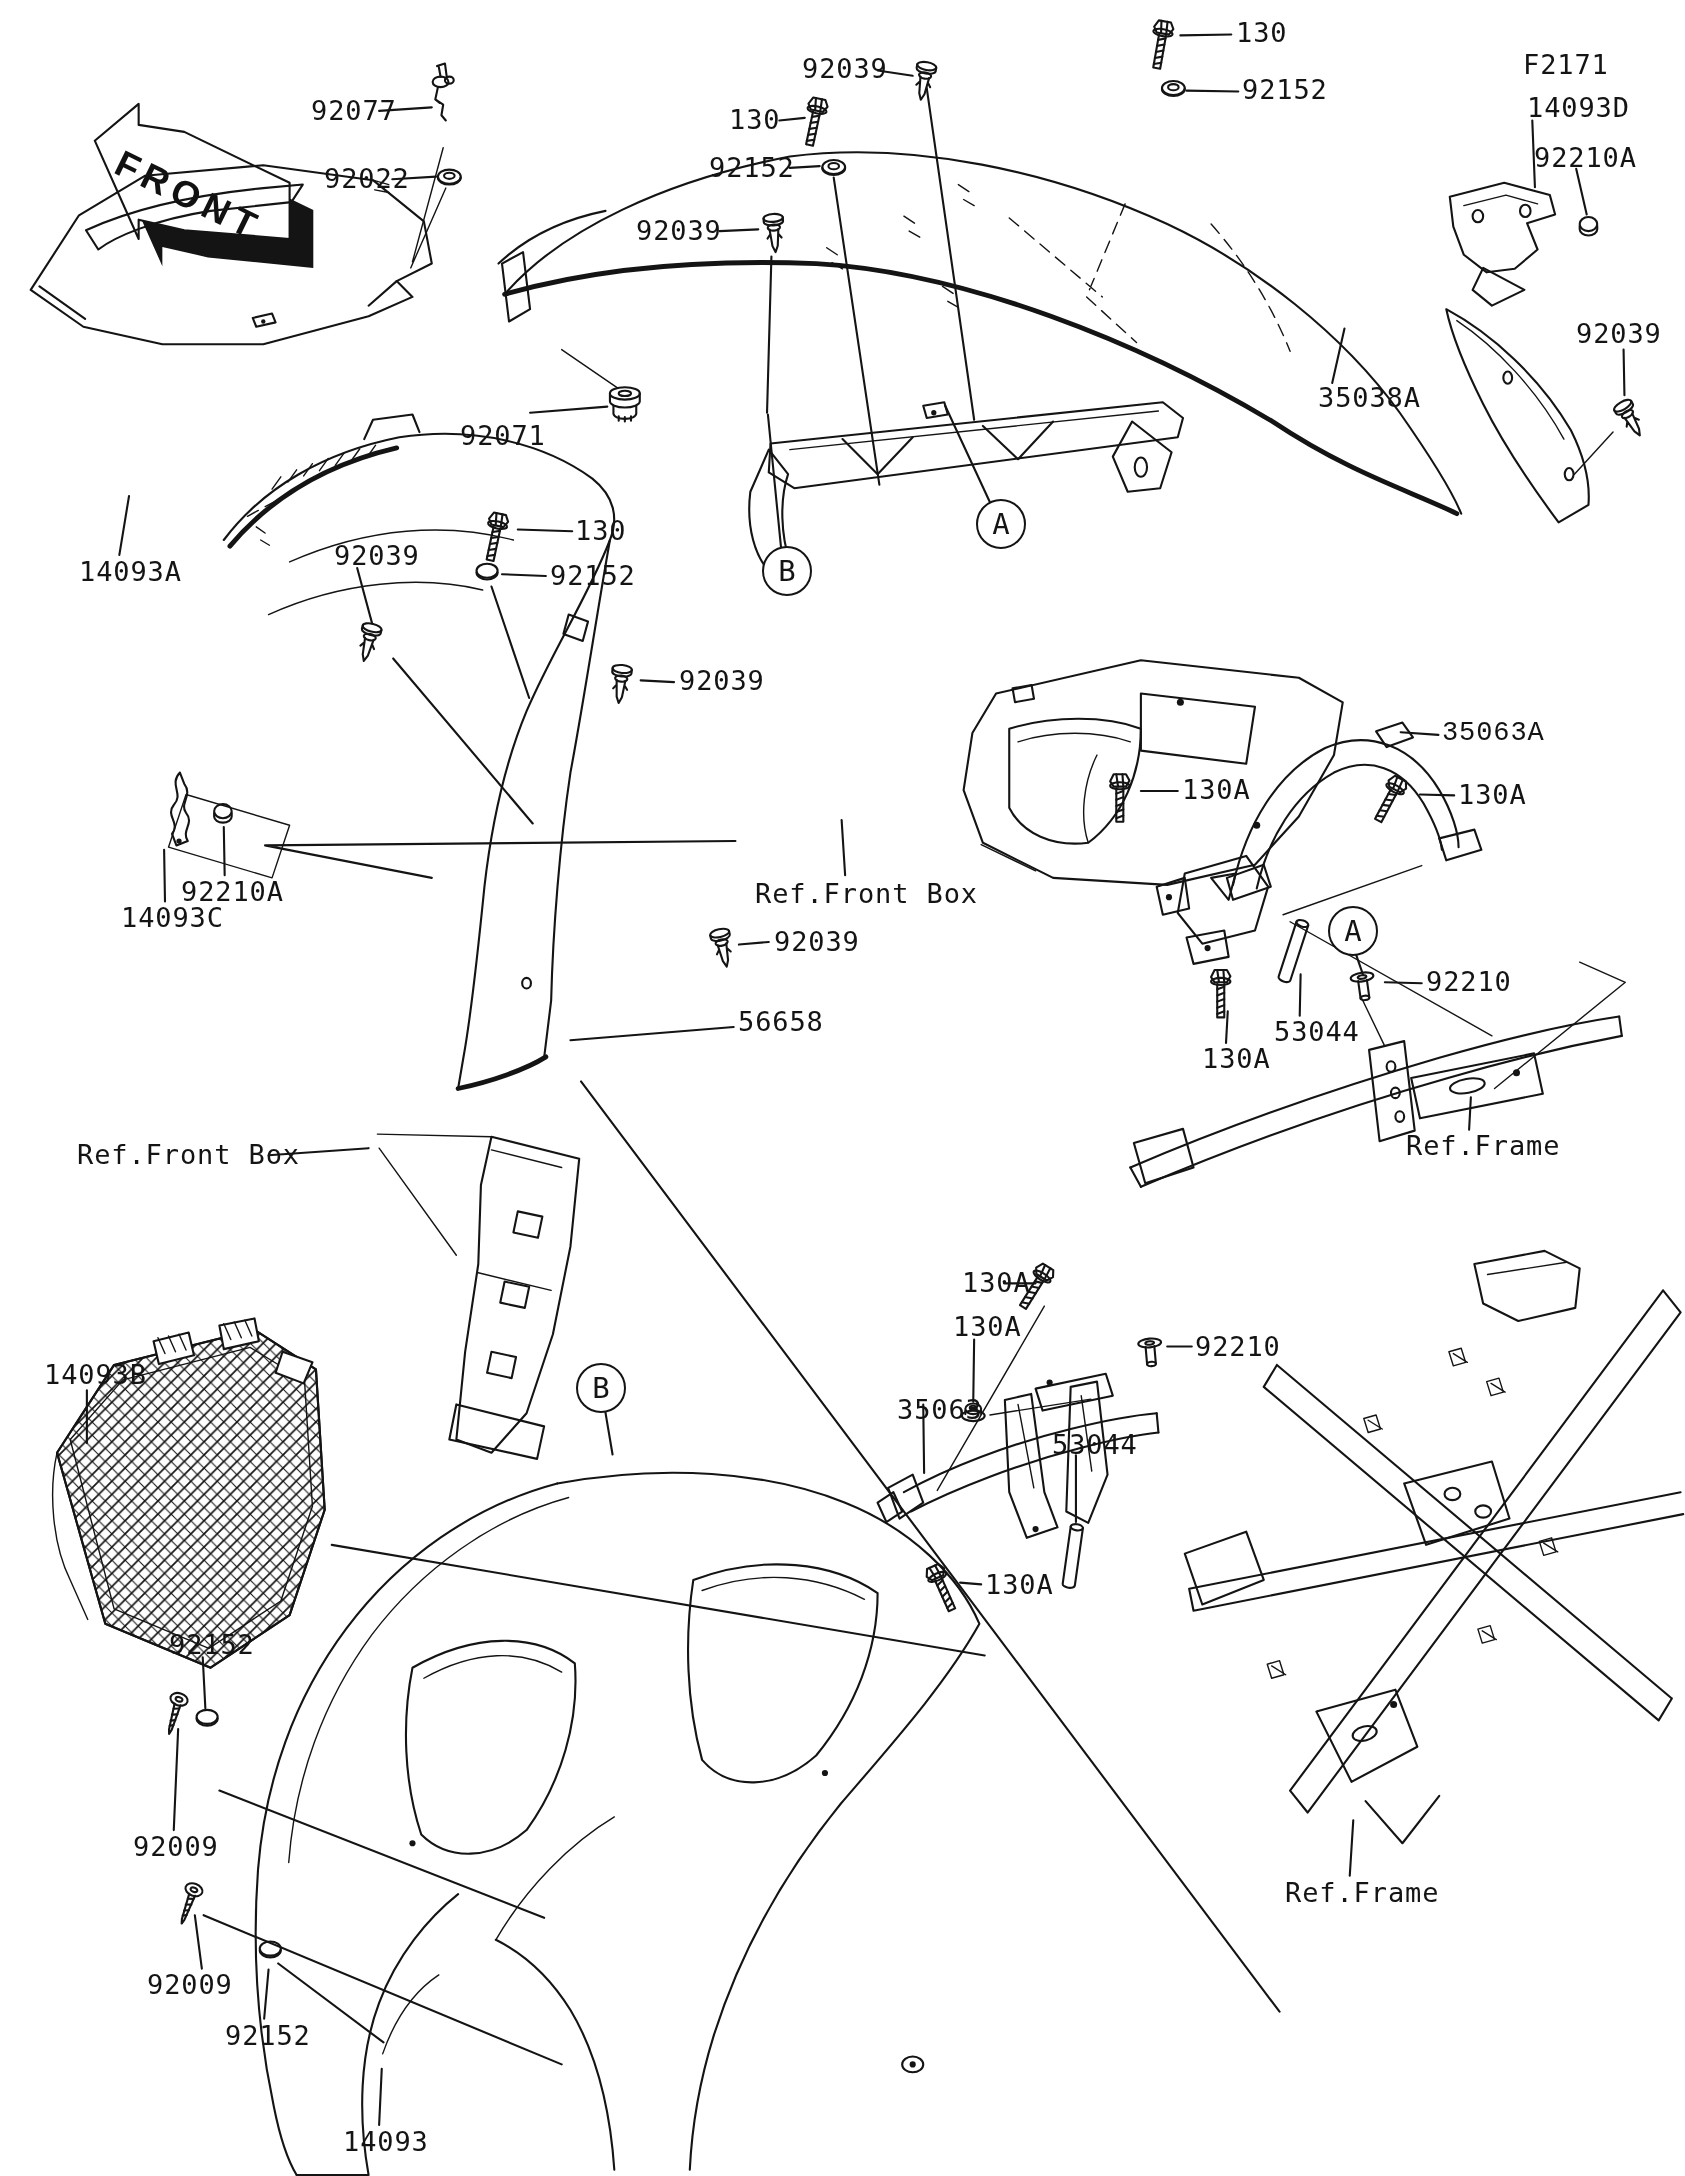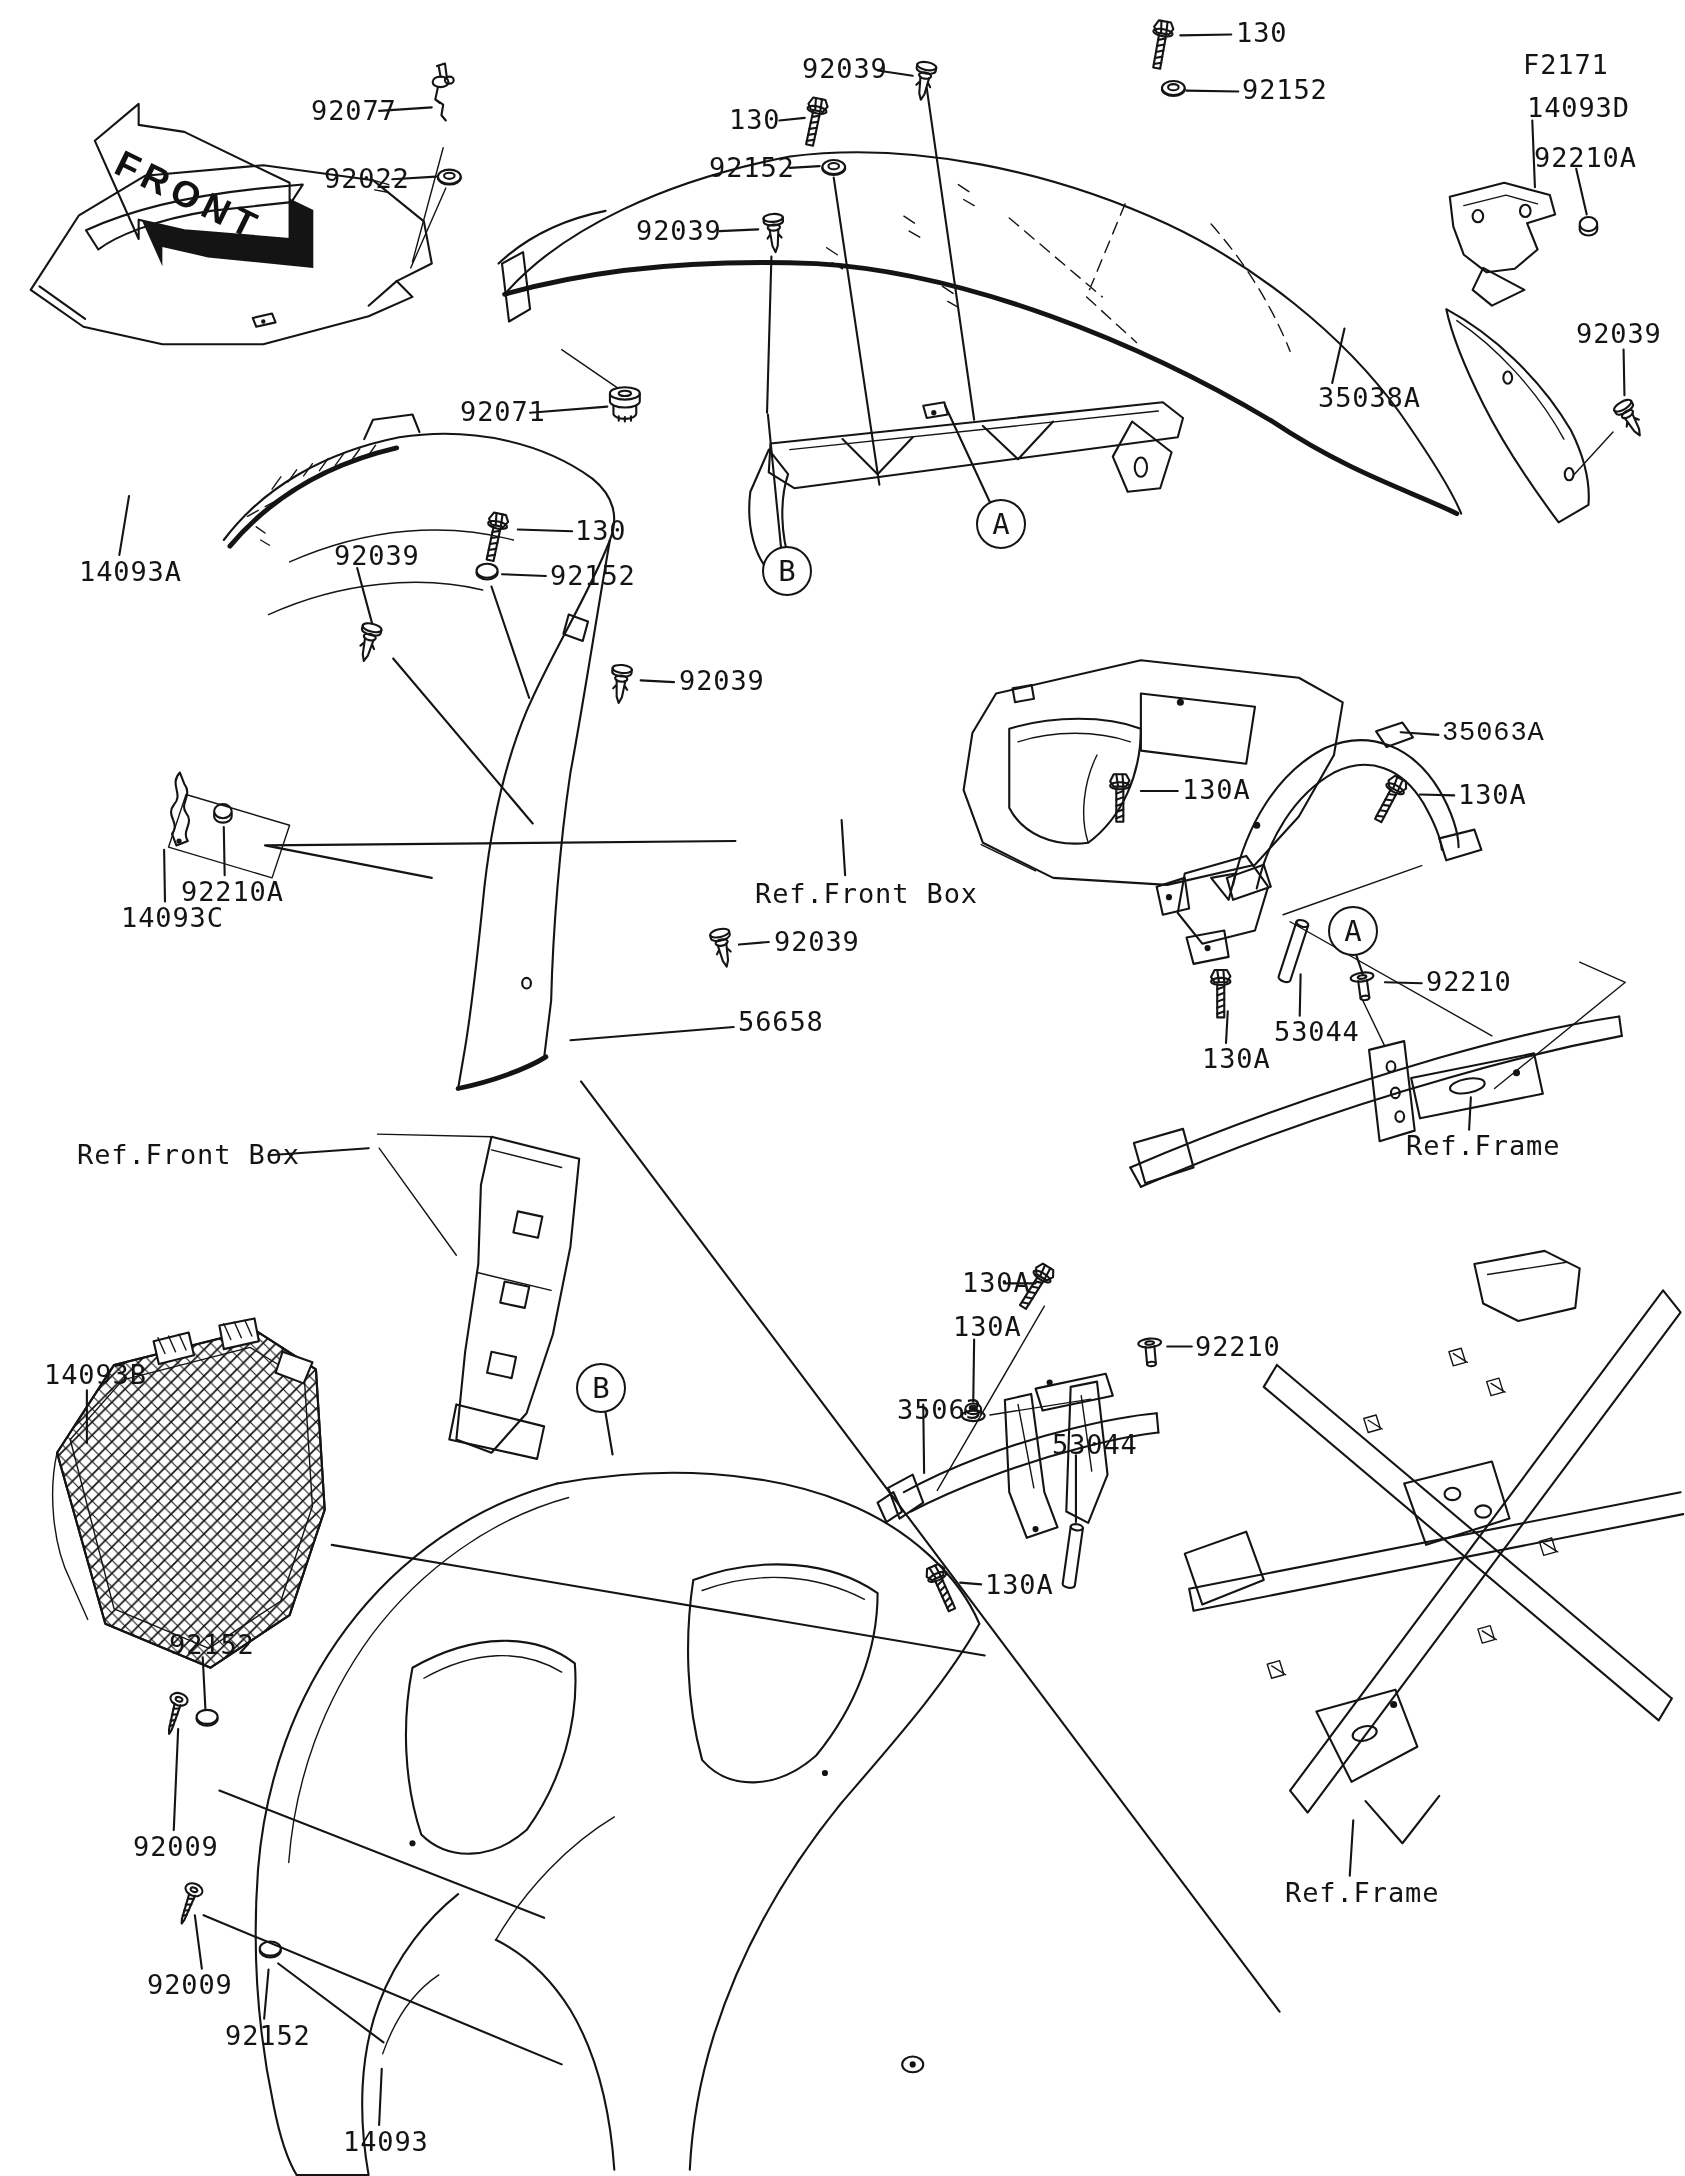--- a/index.html
+++ b/index.html
@@ -394,21 +394,21 @@
       <use href="#sym-flangenut" transform="translate(1109,1608) rotate(0)"></use>
       <use href="#sym-csk" transform="translate(1310,1530) rotate(-5)"></use>
       <use href="#sym-pin" transform="translate(1227,1740) rotate(8)"></use>
       <use href="#sym-bolt" transform="translate(1066,1792) rotate(-24)"></use>
     </g>
 </svg>
 
 <div id="labels-layer">
     <div class="plabel" style="left: 311px; top: 97px;">92077</div>
     <div class="plabel" style="left: 324px; top: 165px; text-align: right;">92022</div>
-    <div class="plabel" style="left: 460px; top: 398px;">92071</div>
+    <div class="plabel" style="left: 460px; top: 422px;">92071</div>
     <div class="plabel" style="left: 79px; top: 558px;">14093A</div>
     <div class="plabel" style="left: 729px; top: 106px;">130</div>
     <div class="plabel" style="left: 709px; top: 154px;">92152</div>
     <div class="plabel" style="left: 802px; top: 55px;">92039</div>
     <div class="plabel" style="left: 636px; top: 217px;">92039</div>
     <div class="plabel" style="left: 1236px; top: 19.3px;">130</div>
     <div class="plabel" style="left: 1242px; top: 76px;">92152</div>
     <div class="plabel" style="left: 1523px; top: 51px;">F2171</div>
     <div class="plabel" style="left: 1491px; top: 94px; margin-left: 36px;">14093D</div>
     <div class="plabel" style="left: 1534px; top: 144px;">92210A</div>

